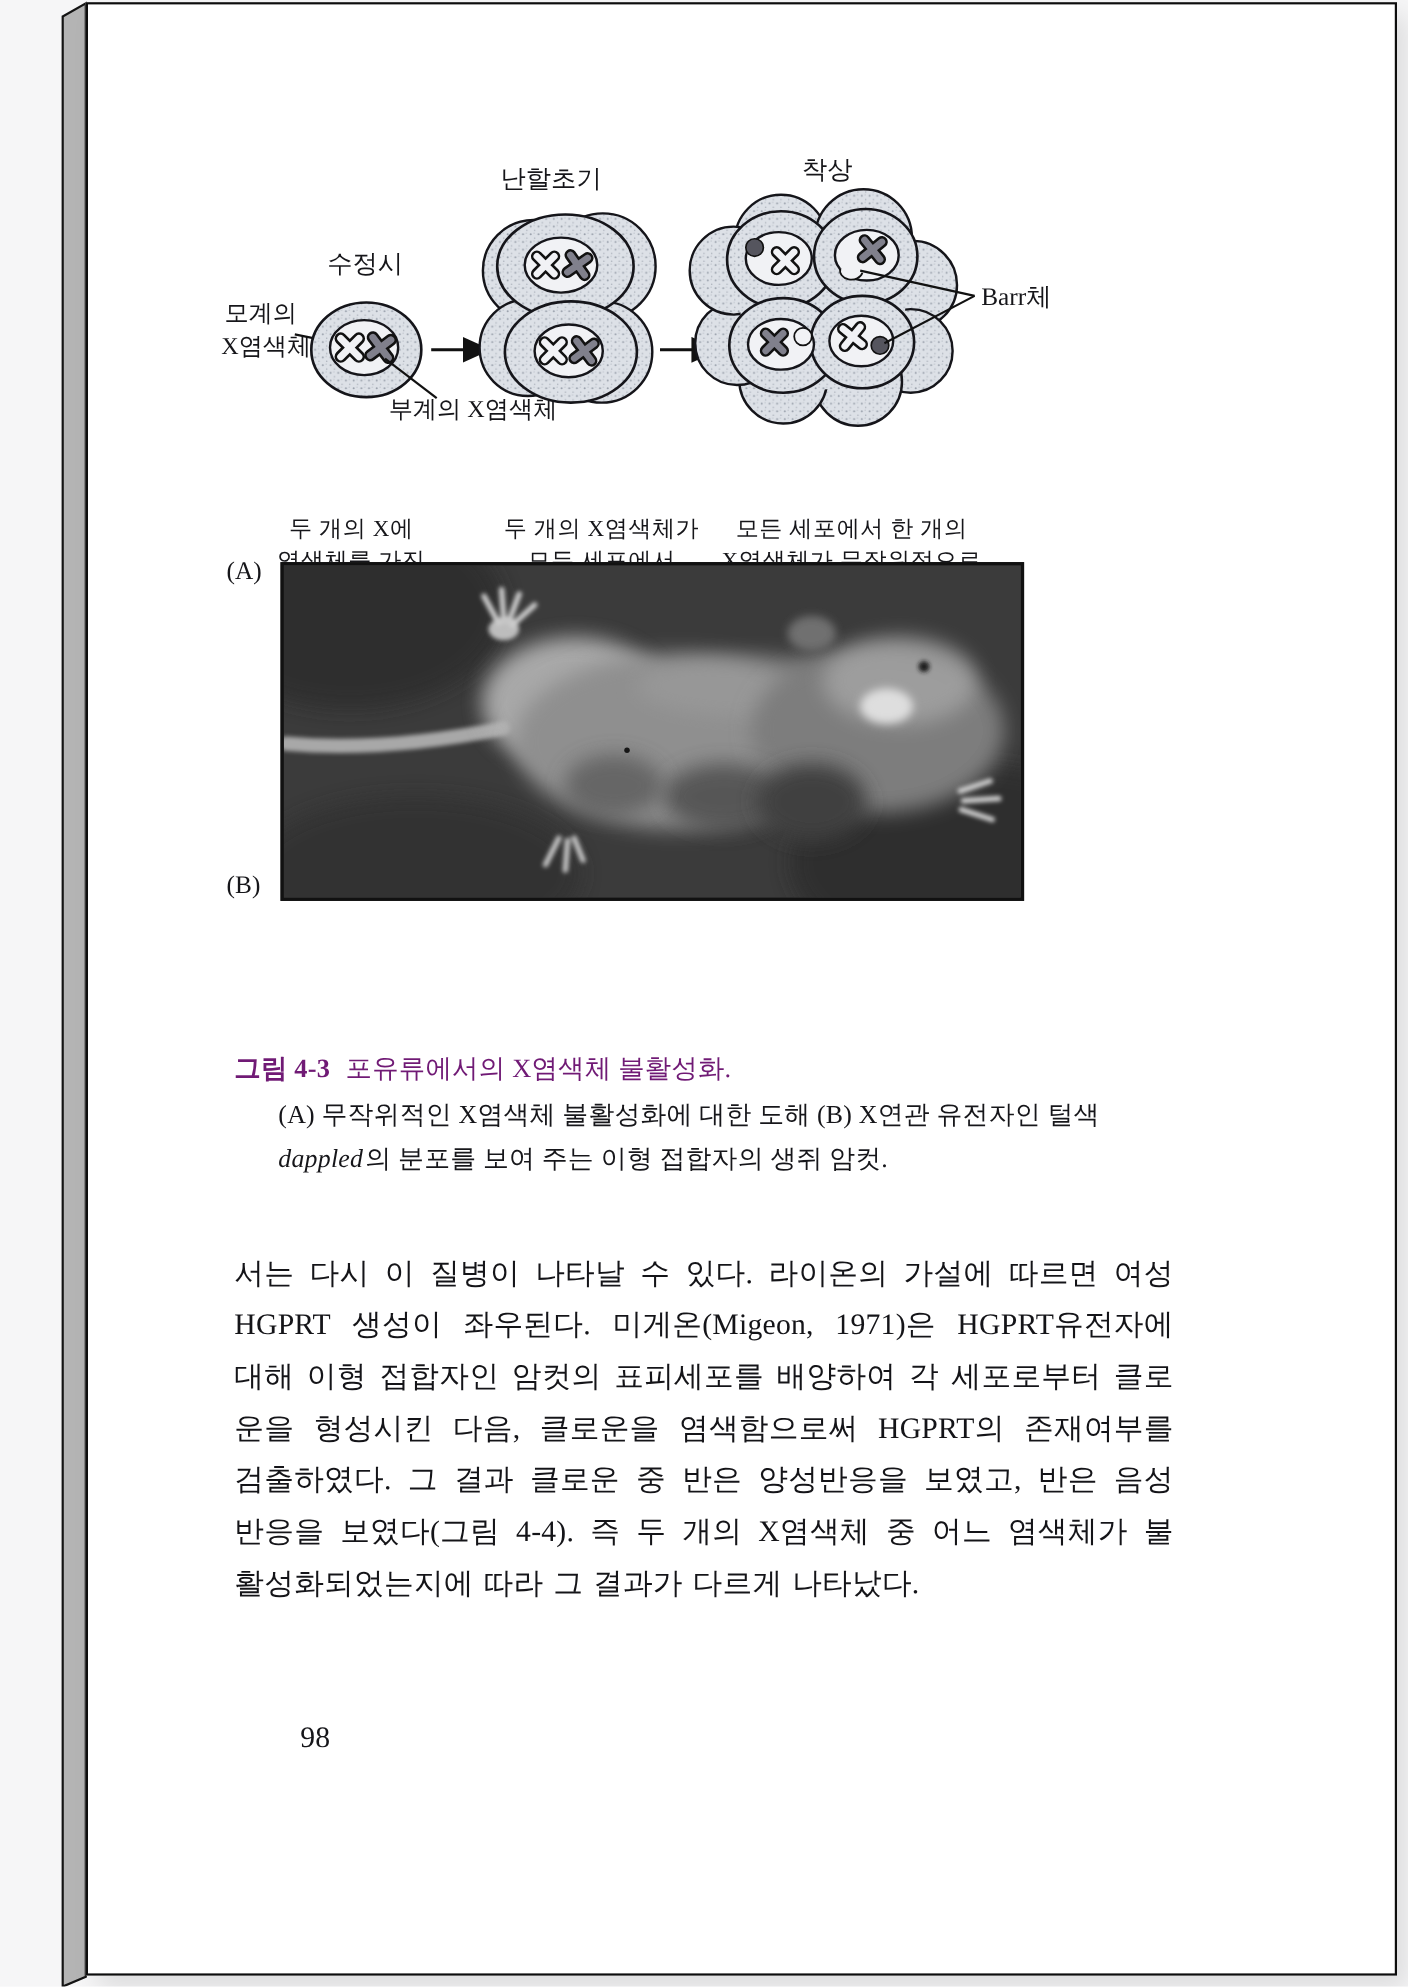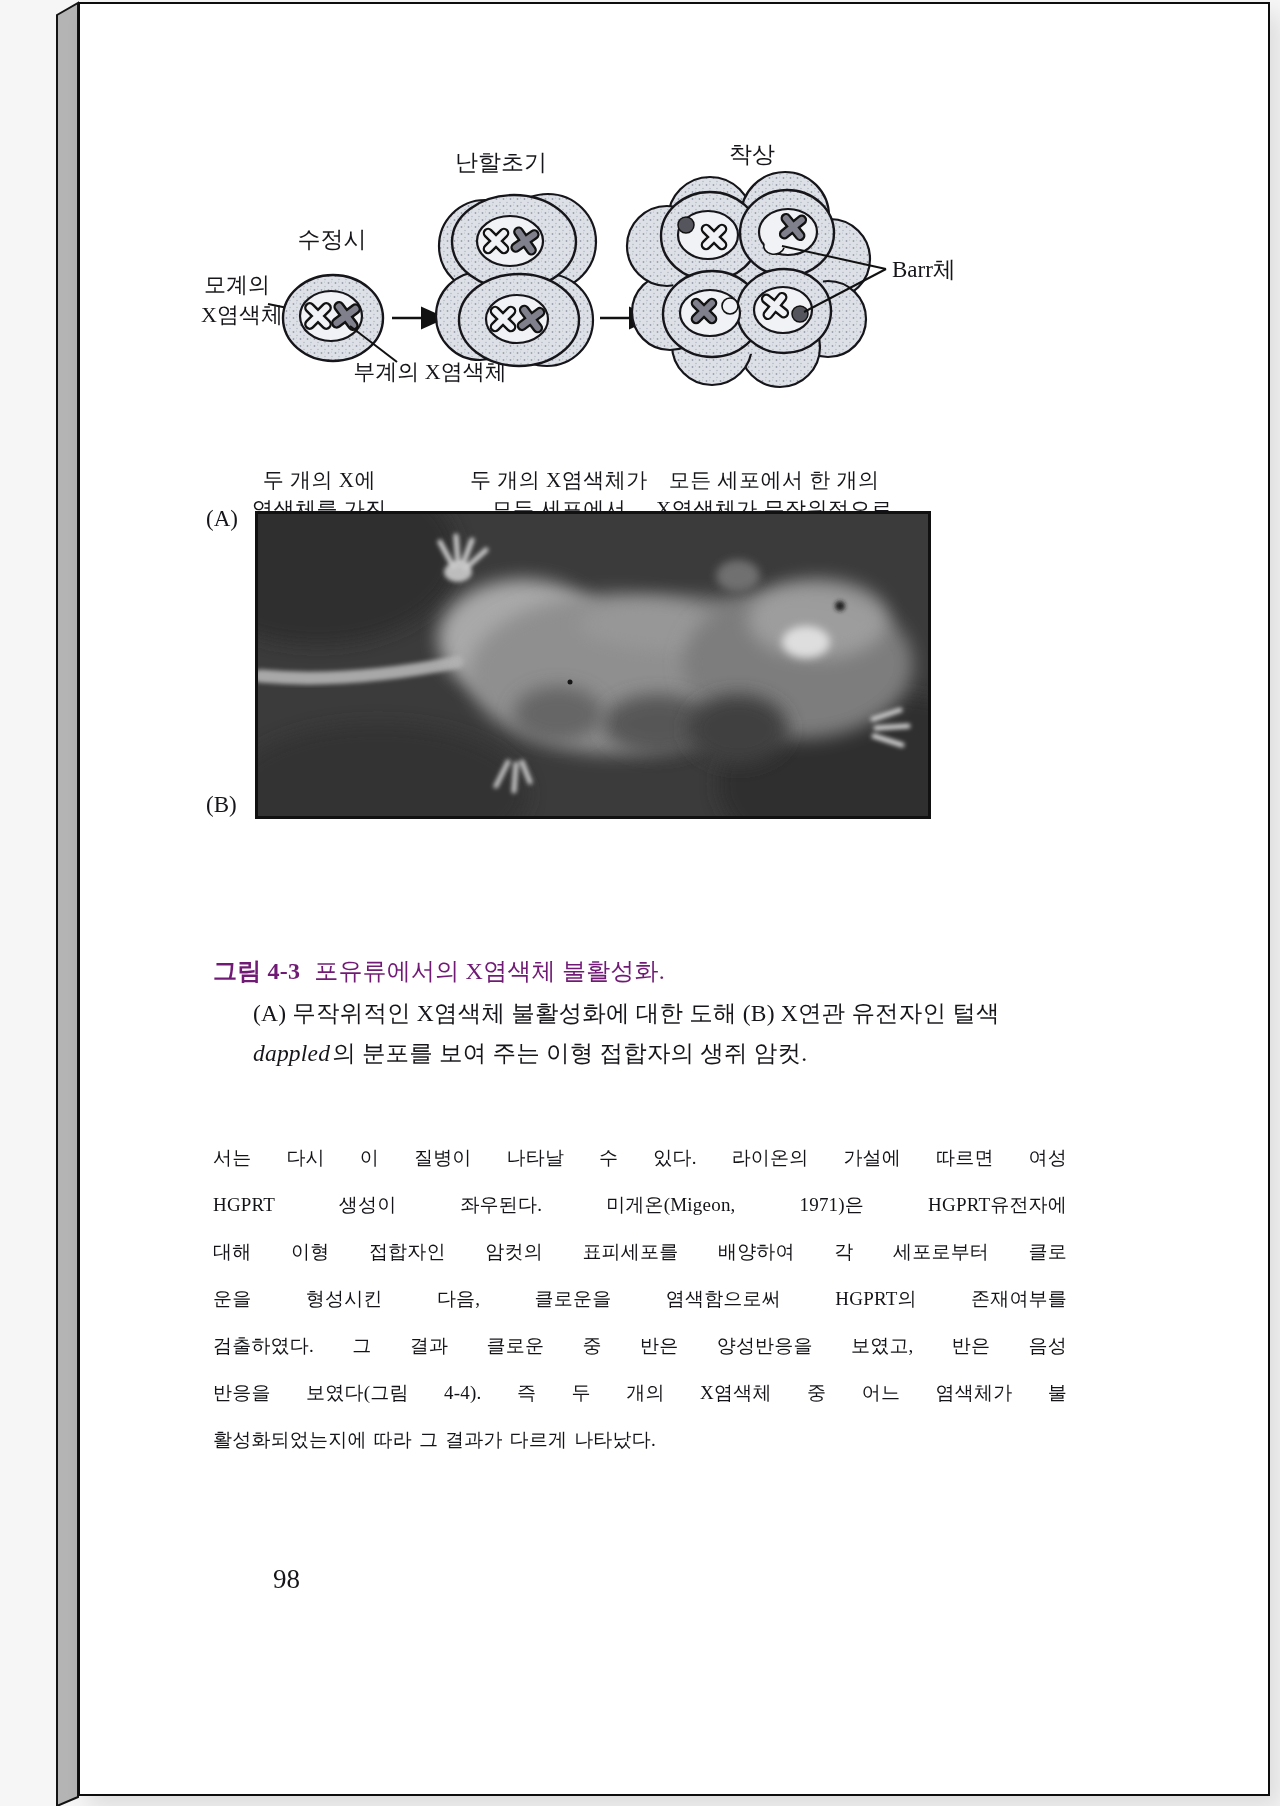--- a/index.html
+++ b/index.html
@@ -15,21 +15,21 @@
   
   .photo{border:3px solid #111;box-sizing:border-box;background:#3b3b3b;overflow:hidden;}
   .photo svg{display:block;}
   
   .figcap1{font-size:24px;color:#701a75;letter-spacing:.2px;white-space:nowrap;}
   .fig-num{font-weight:bold;margin-right:14px;}
   .figcap2{font-size:23.5px;color:#16161a;letter-spacing:.2px;white-space:nowrap;}
   .ital{font-style:italic;margin-right:2px;}
   
   .bodytext{width:854px;color:#141418;}
-  .bline{font-size:19px;height:47px;line-height:47px;text-align:justify;text-align-last:justify;
+  .bline{font-size:27px;height:47px;line-height:47px;text-align:justify;text-align-last:justify;
          letter-spacing:.2px;word-spacing:2px;white-space:normal;font-family:Liberation Serif, serif;}
   .bline.last{text-align-last:left;}
   .pageno{font-size:27px;color:#16161a;}
   svg text{font-family:"Liberation Serif","DejaVu Serif",serif;fill:#16161a;}
 </style>
 </head>
 <body>
 
 <div class="stage">
 
@@ -154,21 +154,21 @@
       <line x1="706" y1="135" x2="624" y2="178" stroke="#111" stroke-width="2"></line>
       <text x="712" y="143" font-size="23" text-anchor="start">Barr체</text>
     </svg>
 
     <div class="abs panel-label" style="left:126px;top:502px;">(A)</div>
     <div class="abs cap-col" style="left:172px;top:462px;">
       <div>두 개의 X에</div>
       <div>염색체를 가진</div>
       <div>수정란</div>
     </div>
-    <div class="abs cap-col" style="left:378px;top:462px;margin-left:12px;">
+    <div class="abs cap-col" style="left:378px;top:462px;">
       <div>두 개의 X염색체가</div>
       <div>모든 세포에서</div>
       <div>활성화되어 있다</div>
     </div>
     <div class="abs cap-col" style="left:576px;top:462px;">
       <div>모든 세포에서 한 개의</div>
       <div>X염색체가 무작위적으로</div>
       <div>불활성화된다</div>
     </div>
 

